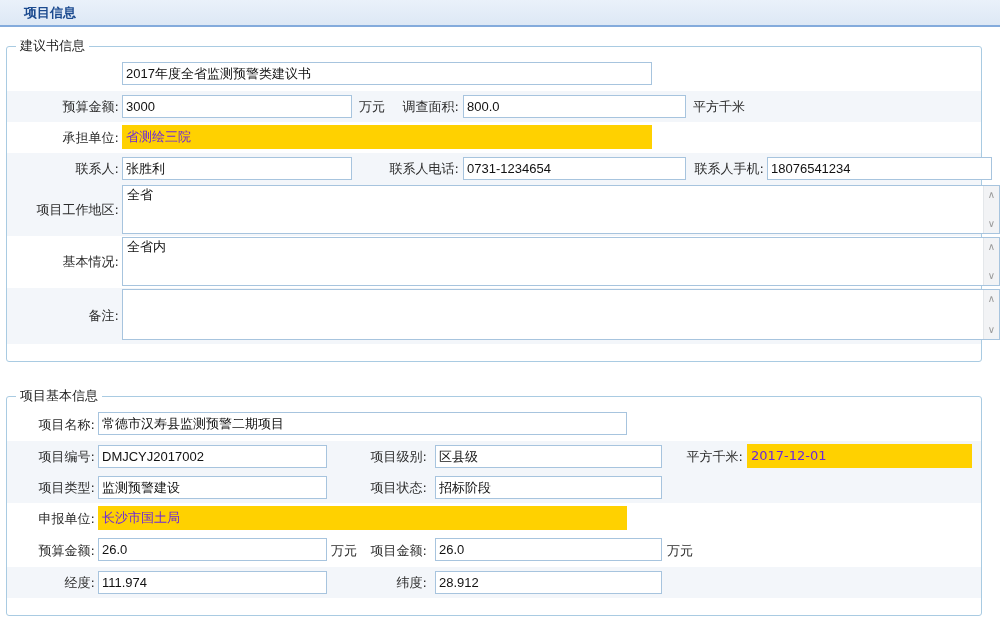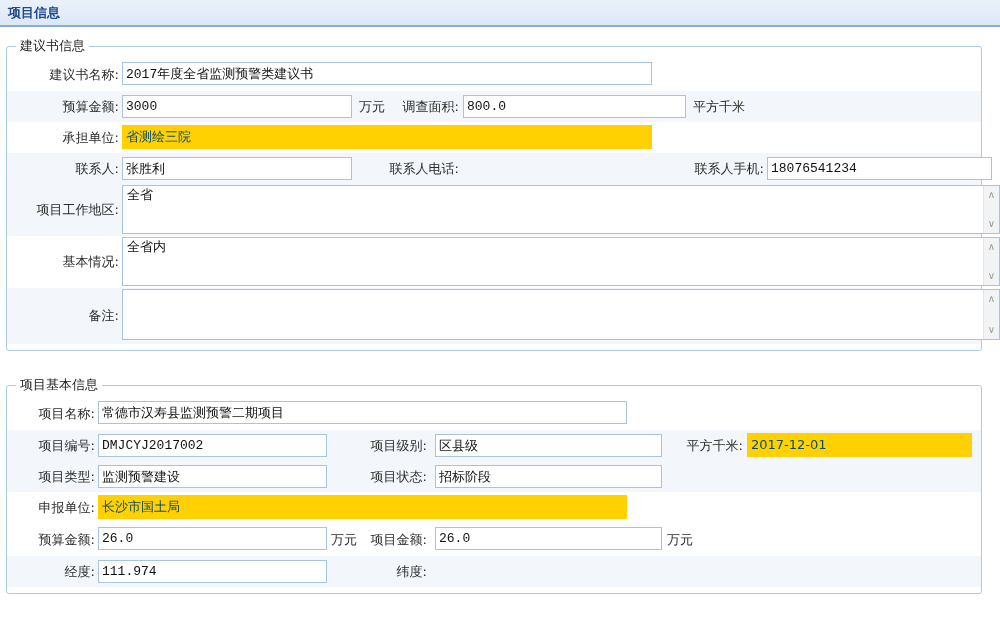--- a/index.html
+++ b/index.html
@@ -6,49 +6,49 @@
   html,body { background:#fff; }
   body {
     width: 1000px; height: 619px;
     font-family: "DejaVu Sans", "Liberation Sans", sans-serif;
     font-size: 13px; color: #222; overflow: hidden;
   }
   .page-header {
     height: 27px; line-height: 25px;
     background: linear-gradient(#eaf1fa, #dde8f5);
     border-bottom: 2px solid #84abdc;
-    padding-left: 8px;
+    padding-left: 24px;
     font-weight: bold; color: #1b4a8f; font-size: 13px;
   }
   fieldset {
     border: 1px solid #a9cbe2; border-radius: 3px;
     margin: 10px 18px 0 6px;
-    padding: 3px 0 6px 0;
+    padding: 3px 0 17px 0;
     overflow: visible;
   }
   fieldset.gap { margin-top: 25px; }
   legend { font-size: 13px; color: #222; margin-left: 9px; padding: 0 4px; }
   .row { position: relative; width: 100%; height: 31px; line-height: 31px; }
   .row.h33 { height: 33px; line-height: 33px; }
   .row.h52 { height: 52px; line-height: 52px; }
   .row.h56 { height: 56px; line-height: 56px; }
   .row.alt { background: #f3f6fa; }
   .lab { position: absolute; top: 0; text-align: right; color: #2b2b2b; white-space: nowrap; }
   .lab1 { left: 0; width: 112px; }
   .f2 .lab1 { width: 88px; }
   .unit { position: absolute; top: 0; color: #2b2b2b; }
   .inp {
     position: absolute; top: 4px; height: 23px;
     border: 1px solid #a7c4de; background: #fff;
-    padding: 0 3px; font-family: Liberation Mono, monospace; font-size: 13px; color: #111;
+    padding: 0 3px; font-family: Liberation Sans, sans-serif; font-size: 13px; color: #111;
     outline: none;
   }
   .hl {
     position: absolute; top: 3px; height: 24px; line-height: 24px;
-    background: #ffd100; color: #0c4a6e; padding: 0 4px;
+    background: #ffd100; color: #6d28d9; padding: 0 4px;
     white-space: nowrap; overflow: hidden;
   }
   
   .f1 .c1 { left: 115px; width: 230px; }
   .f1 .c1.long { width: 530px; }
   .f1 .u1 { left: 352px; }
   .f1 .lab2 { left: 360px; width: 92px; }
   .f1 .c2 { left: 456px; width: 223px; }
   .f1 .u2 { left: 686px; }
   .f1 .lab3 { left: 660px; width: 97px; }
@@ -87,21 +87,20 @@
 </style>
 </head>
 <body>
 
 <div class="page-header">项目信息</div>
 
 <fieldset class="f1">
   <legend>建议书信息</legend>
 
   <div class="row h33">
-    <span class="lab lab1">建议书名称:</span>
     <input class="inp c1 long" type="text" value="2017年度全省监测预警类建议书" style="">
   </div>
 
   <div class="row alt">
     <span class="lab lab1">预算金额:</span>
     <input class="inp c1" type="text" value="3000" style="">
     <span class="unit u1">万元</span>
     <span class="lab lab2">调查面积:</span>
     <input class="inp c2" type="text" value="800.0" style="">
     <span class="unit u2">平方千米</span>
@@ -109,20 +108,21 @@
 
   <div class="row">
     <span class="lab lab1">承担单位:</span>
     <div class="hl c1 long" style="left:115px;width:530px;">省测绘三院</div>
   </div>
 
   <div class="row alt">
     <span class="lab lab1">联系人:</span>
     <input class="inp c1" type="text" value="张胜利" style="">
     <span class="lab lab2">联系人电话:</span>
+    <input class="inp c2" type="text" value="0731-1234654" style="">
     <span class="lab lab3">联系人手机:</span>
     <input class="inp c3" type="text" value="18076541234" style="">
   </div>
 
 
   <div class="row alt h52">
     <span class="lab lab1">项目工作地区:</span>
     <div class="ta-wrap h48">
       <textarea style="">全省</textarea>
       <div class="sb">
@@ -190,14 +190,15 @@
     <span class="unit u1">万元</span>
     <span class="lab lab2">项目金额:</span>
     <input class="inp c2" type="text" value="26.0" style="">
     <span class="unit u2">万元</span>
   </div>
 
   <div class="row alt">
     <span class="lab lab1">经度:</span>
     <input class="inp c1" type="text" value="111.974" style="">
     <span class="lab lab2">纬度:</span>
+    <input class="inp c2" type="text" value="28.912" style="">
   </div>
 </fieldset>
 
 </body></html>

